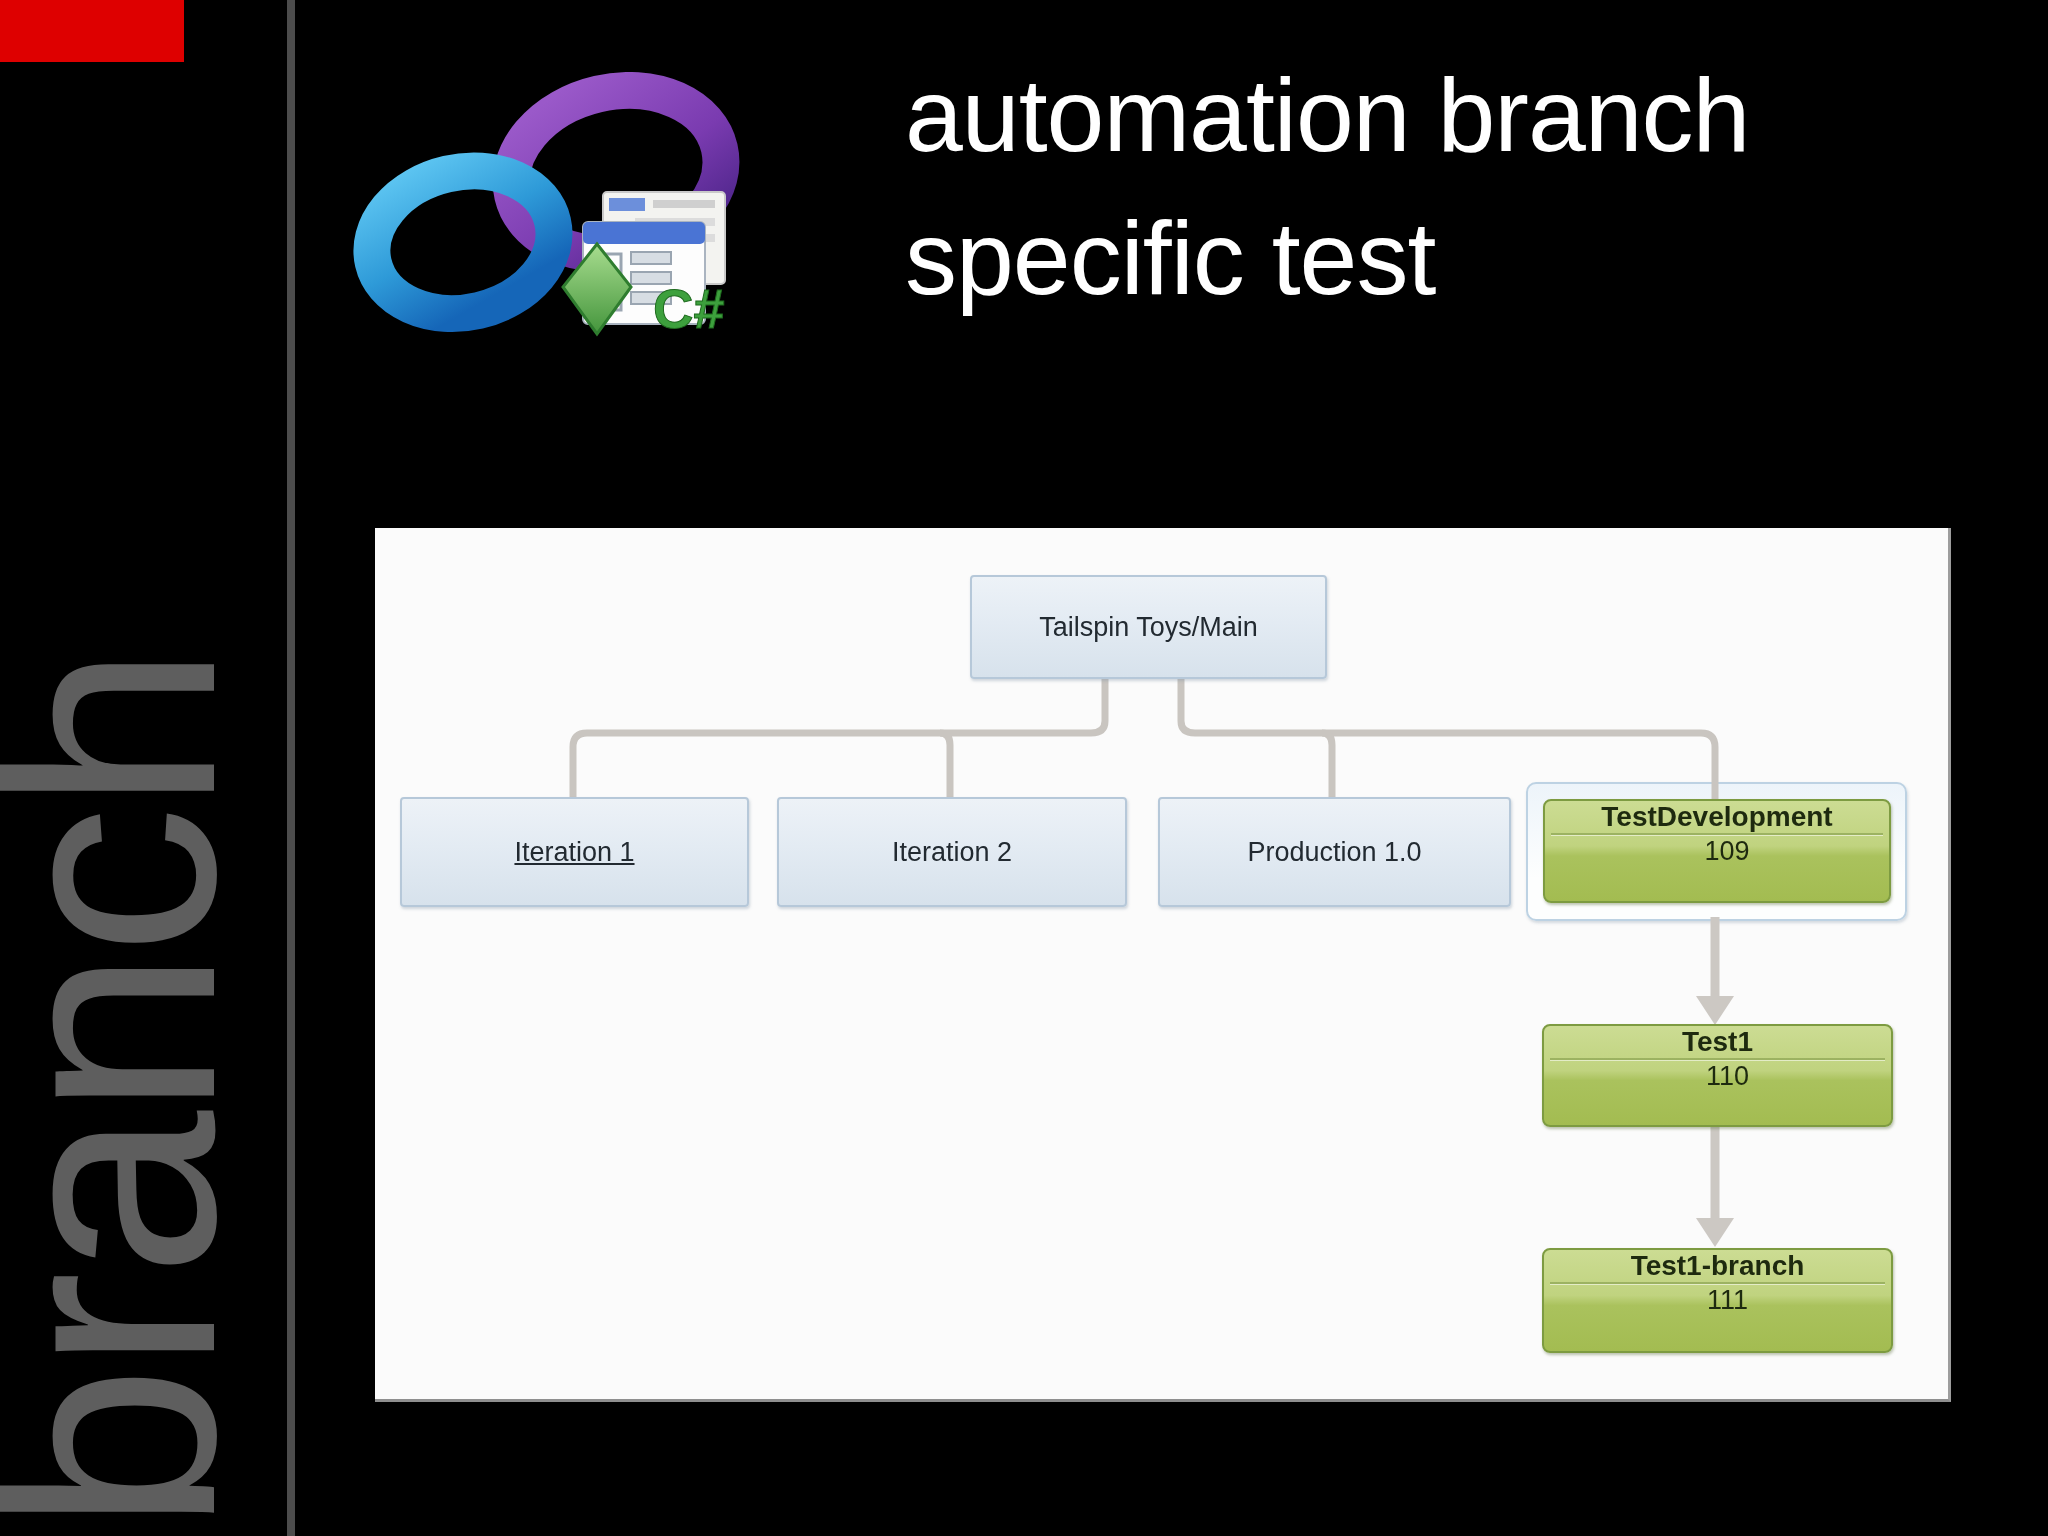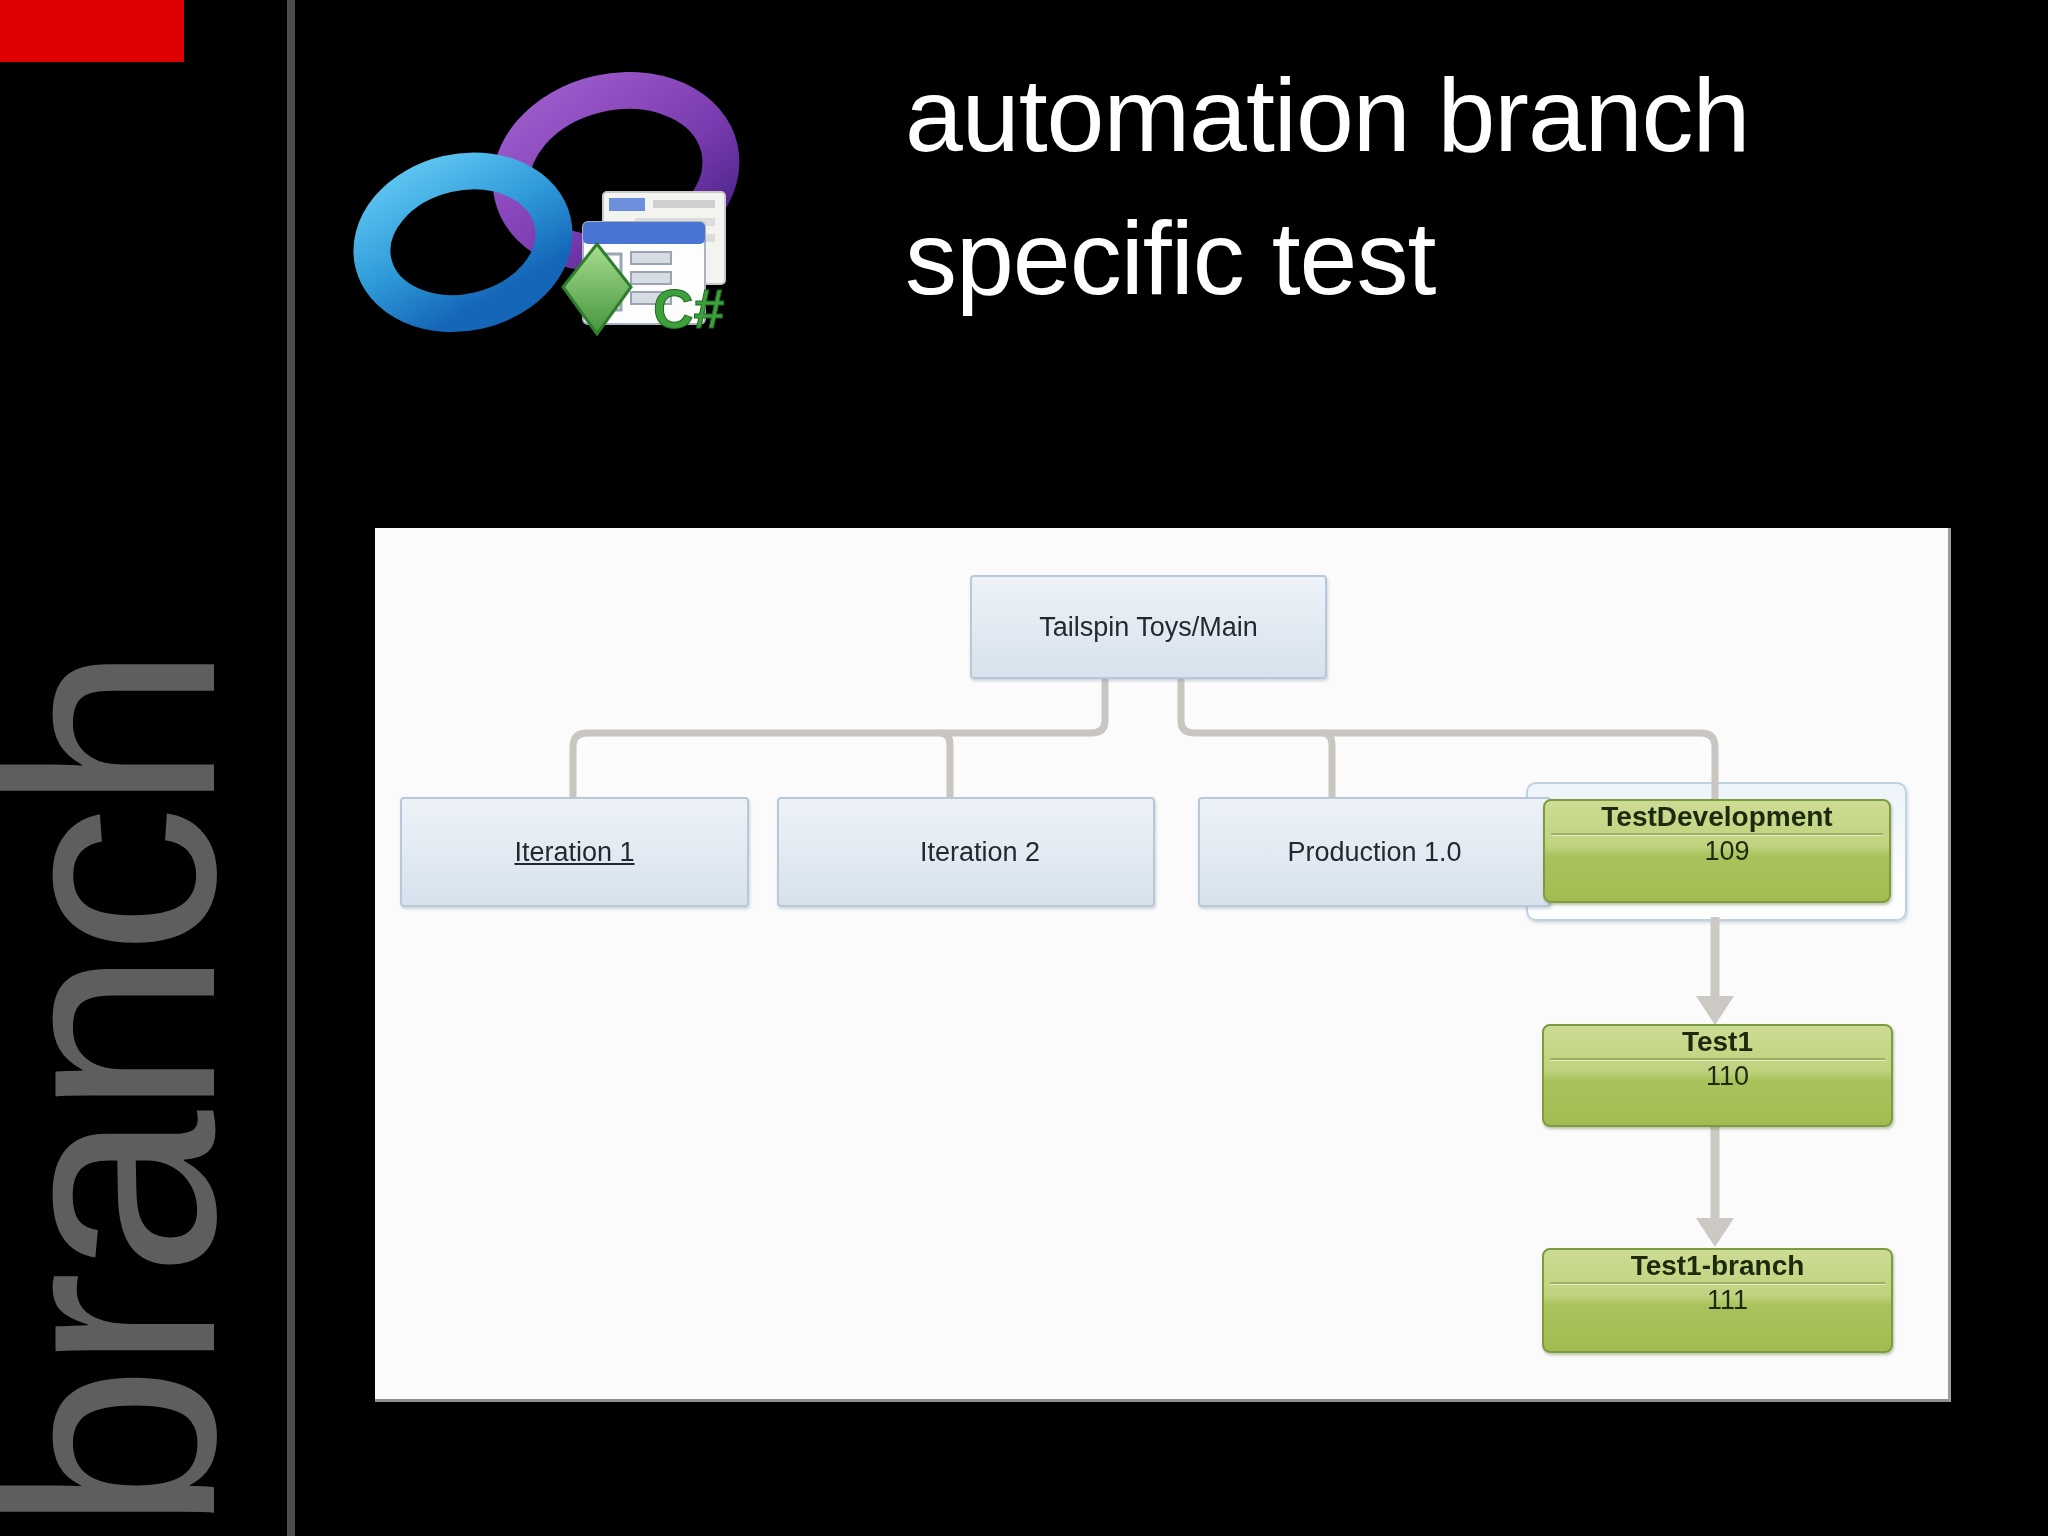--- a/index.html
+++ b/index.html
@@ -136,24 +136,24 @@
       <polygon points="1321,690 1359,690 1340,719" fill="#ccc8c3"></polygon>
     </svg>
 
     <div class="node blue" style="left:595px;top:47px;width:353px;height:100px;">
       <span>Tailspin Toys/Main</span>
     </div>
 
     <div class="node blue" style="left:25px;top:269px;width:345px;height:106px;text-decoration:underline;">
       <span>Iteration 1</span>
     </div>
-    <div class="node blue" style="left:402px;top:269px;width:346px;height:106px;padding-left:28px;">
+    <div class="node blue" style="left:402px;top:269px;width:346px;height:106px;">
       <span>Iteration 2</span>
     </div>
-    <div class="node blue" style="left:783px;top:269px;width:349px;height:106px;margin-left:40px;">
+    <div class="node blue" style="left:783px;top:269px;width:349px;height:106px;">
       <span>Production 1.0</span>
     </div>
 
     <div class="green" style="left:1168px;top:271px;width:344px;height:100px;">
       <div class="g-title">TestDevelopment</div>
       <div class="g-sep"></div>
       <div class="g-num">109</div>
     </div>
 
     <div class="green" style="left:1167px;top:496px;width:347px;height:99px;">

